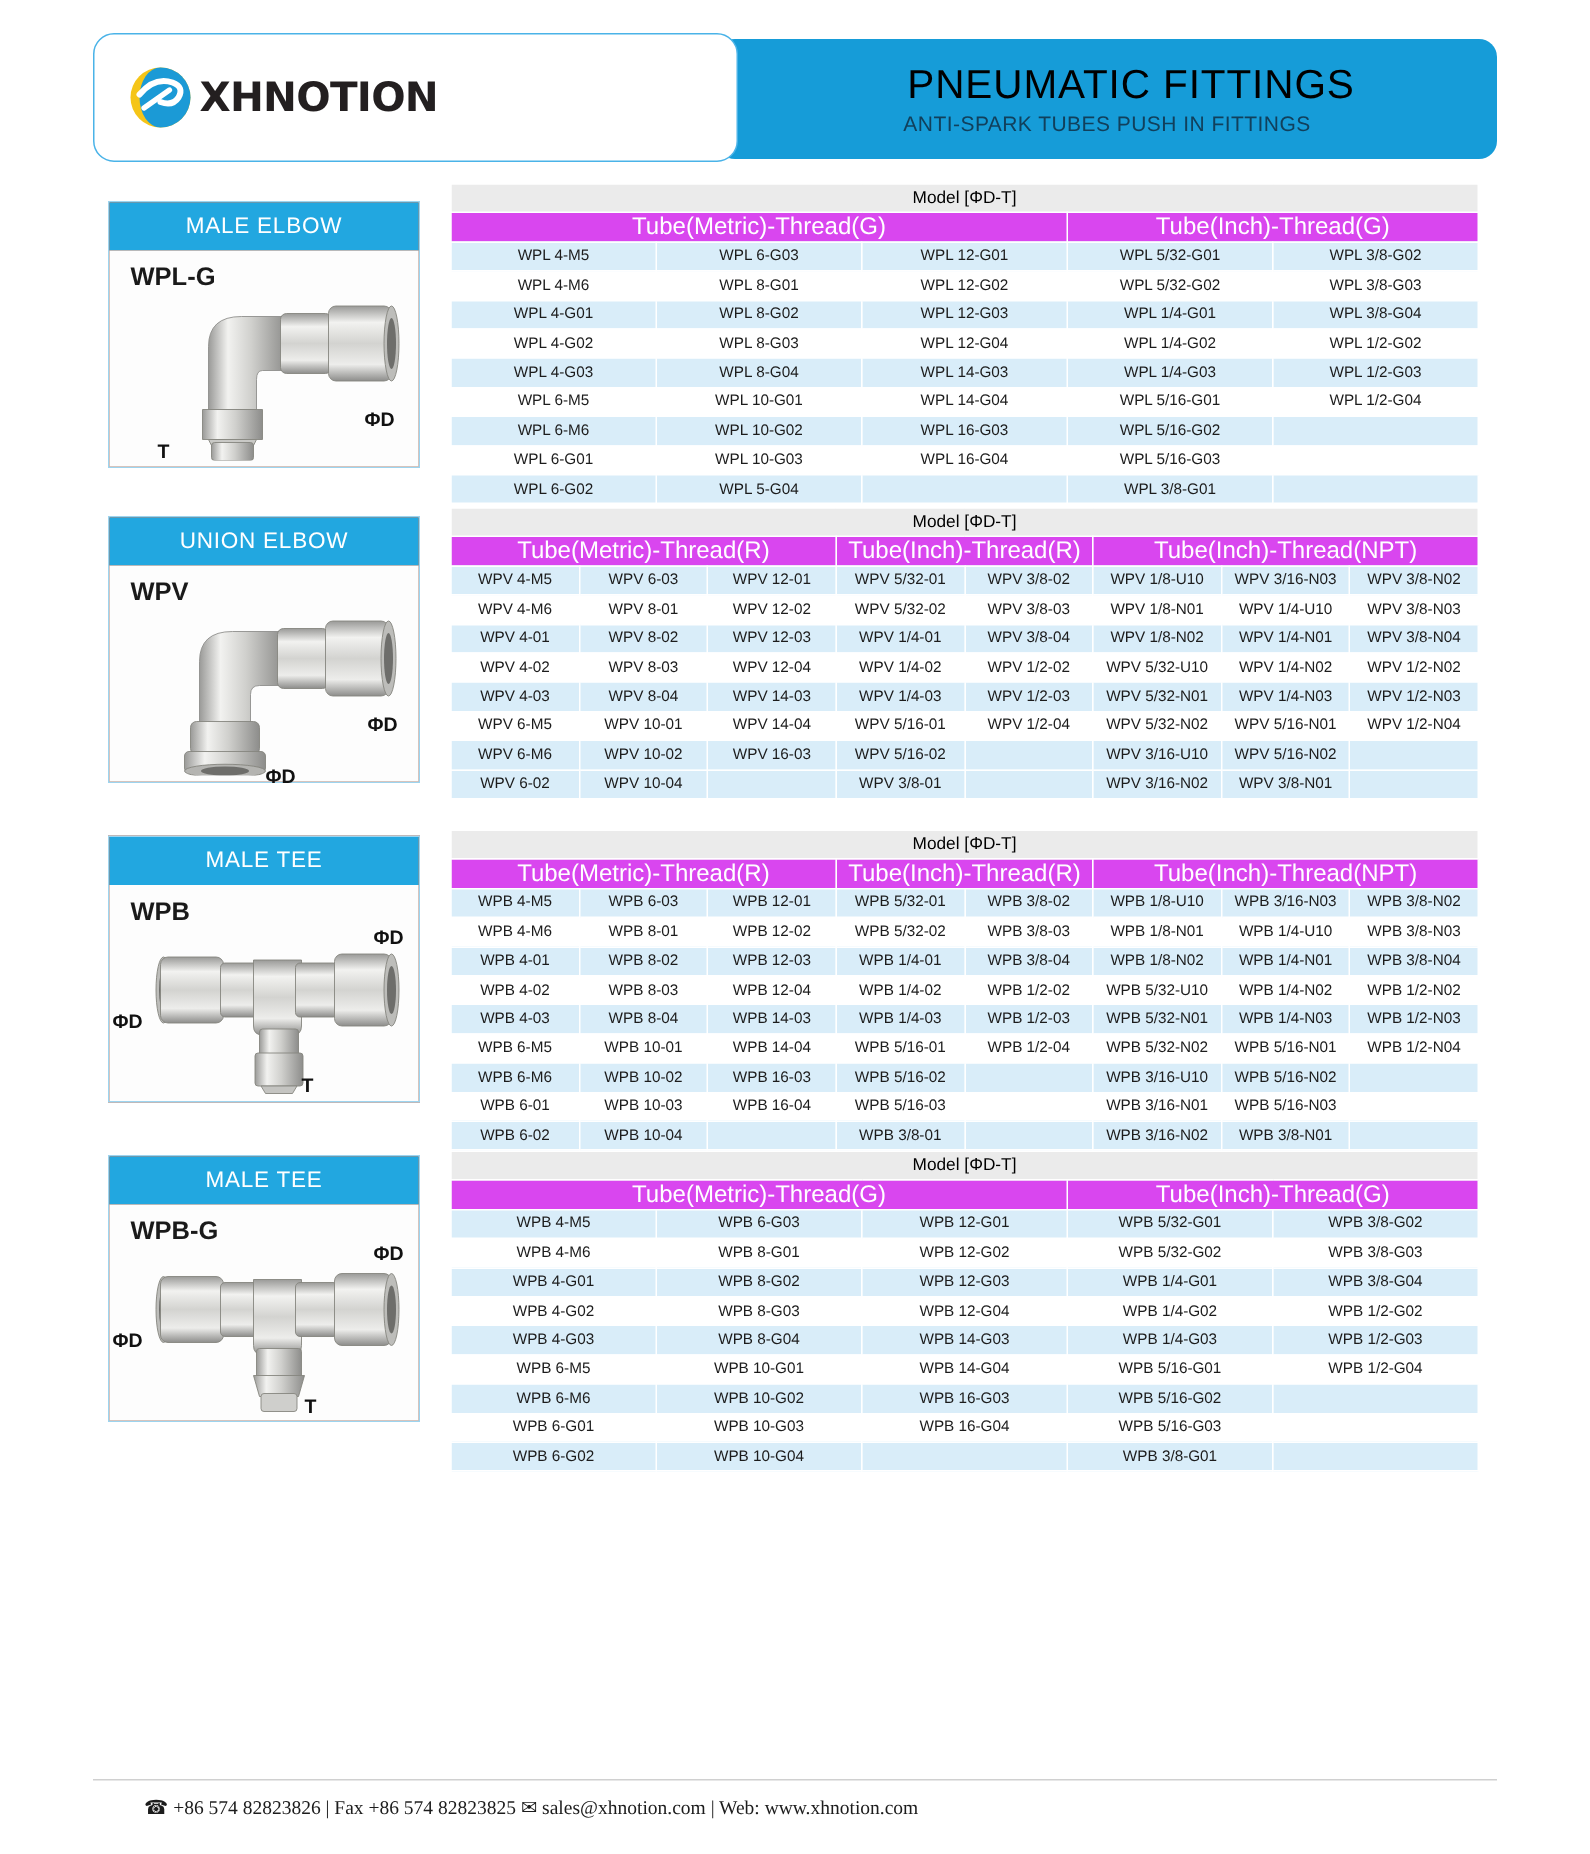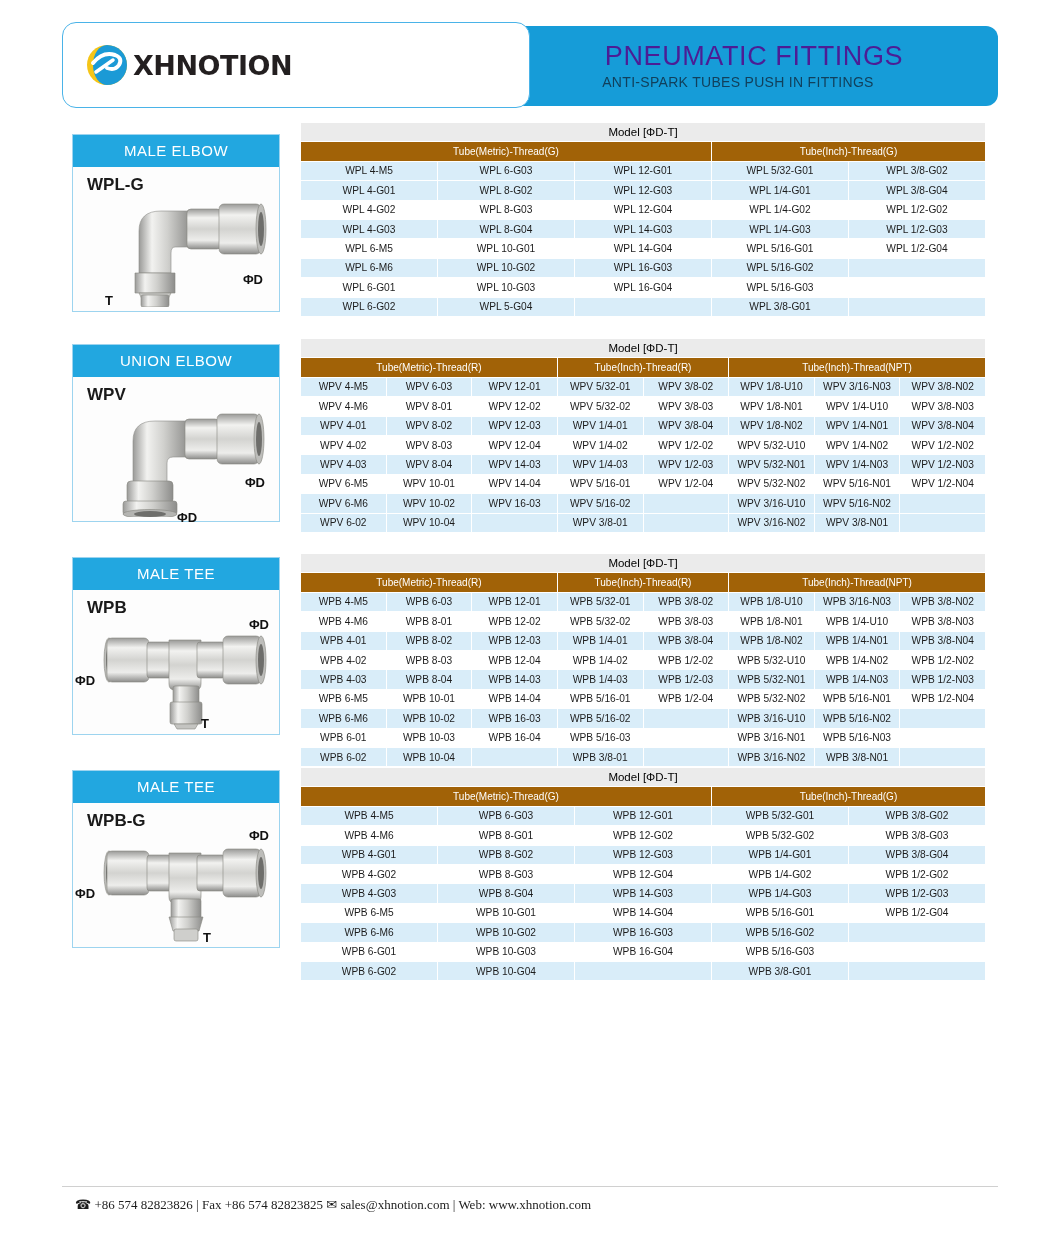--- a/index.html
+++ b/index.html
@@ -11,21 +11,21 @@
     overflow: hidden;
   }
 
   
   .header {
     position: absolute; left: 62px; top: 22px;
     width: 936px; height: 86px;
   }
   .logo-box {
     position: absolute; left: 0; top: 0;
-    width: 468px; height: 86px;
+    width: 430px; height: 86px;
     background: #ffffff;
     border: 1.5px solid #4ab3e8;
     border-radius: 14px;
     display: flex; align-items: center;
     padding-left: 20px;
     z-index: 2;
   }
   .logo-mark {
     width: 48px; height: 48px;
     position: relative; flex: none;
@@ -40,21 +40,21 @@
   .title-box {
     position: absolute; right: 0; top: 4px;
     width: 520px; height: 80px;
     background: #169cd8;
     border-radius: 12px;
     z-index: 1;
     display: flex; flex-direction: column;
     align-items: center; justify-content: center;
   }
   .title-main {
-    color: #4c1d95; font-size: 27px;
+    color: #000000; font-size: 27px;
     letter-spacing: 0.6px; line-height: 1.1; margin-left: 32px;
   }
   .title-sub {
     color: #11405c; font-size: 14px;
     letter-spacing: 0.3px; margin-top: 3px;
   }
 
   
   .card {
     position: absolute; left: 72px;
@@ -104,36 +104,36 @@
     white-space: nowrap;
   }
   .t-model {
     background: #ebebeb;
     font-weight: bold;
     font-size: 11.5px;
     height: 21px;
     color: #000;
   }
   .t-group {
-    background: #a16207;
+    background: #d946ef;
     color: #ffffff;
-    font-size: 10px;
+    font-size: 16px;
     height: 20px;
   }
   .r-odd  td { background: #d9edf9; }
   .r-even td { background: #ffffff; }
 
   
   .footer-rule {
     position: absolute; left: 62px; top: 1186px;
     width: 936px; height: 1px;
     background: #d0d0d0;
   }
   .footer {
-    position: absolute; left: 55px; top: 1196px;
+    position: absolute; left: 76px; top: 1196px;
     width: 936px;
     font-family: "Liberation Serif", serif;
     font-size: 13px;
     color: #1c1c1c;
     white-space: nowrap;
     padding-left: 20px;
   }
   .footer span { vertical-align: middle; }
   .fi { font-size: 13px; }
 </style>
@@ -288,20 +288,27 @@
       </tr>
     </thead>
     <tbody>
       <tr class="r-odd">
         <td>WPL 4-M5</td>
         <td>WPL 6-G03</td>
         <td>WPL 12-G01</td>
         <td>WPL 5/32-G01</td>
         <td>WPL 3/8-G02</td>
       </tr>
+      <tr class="r-even">
+        <td>WPL 4-M6</td>
+        <td>WPL 8-G01</td>
+        <td>WPL 12-G02</td>
+        <td>WPL 5/32-G02</td>
+        <td>WPL 3/8-G03</td>
+      </tr>
       <tr class="r-odd">
         <td>WPL 4-G01</td>
         <td>WPL 8-G02</td>
         <td>WPL 12-G03</td>
         <td>WPL 1/4-G01</td>
         <td>WPL 3/8-G04</td>
       </tr>
       <tr class="r-even">
         <td>WPL 4-G02</td>
         <td>WPL 8-G03</td>

